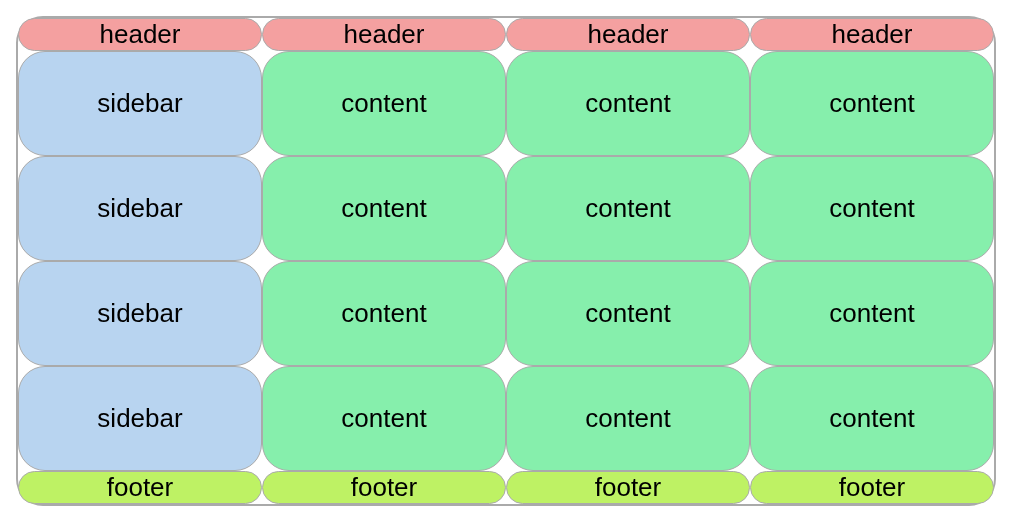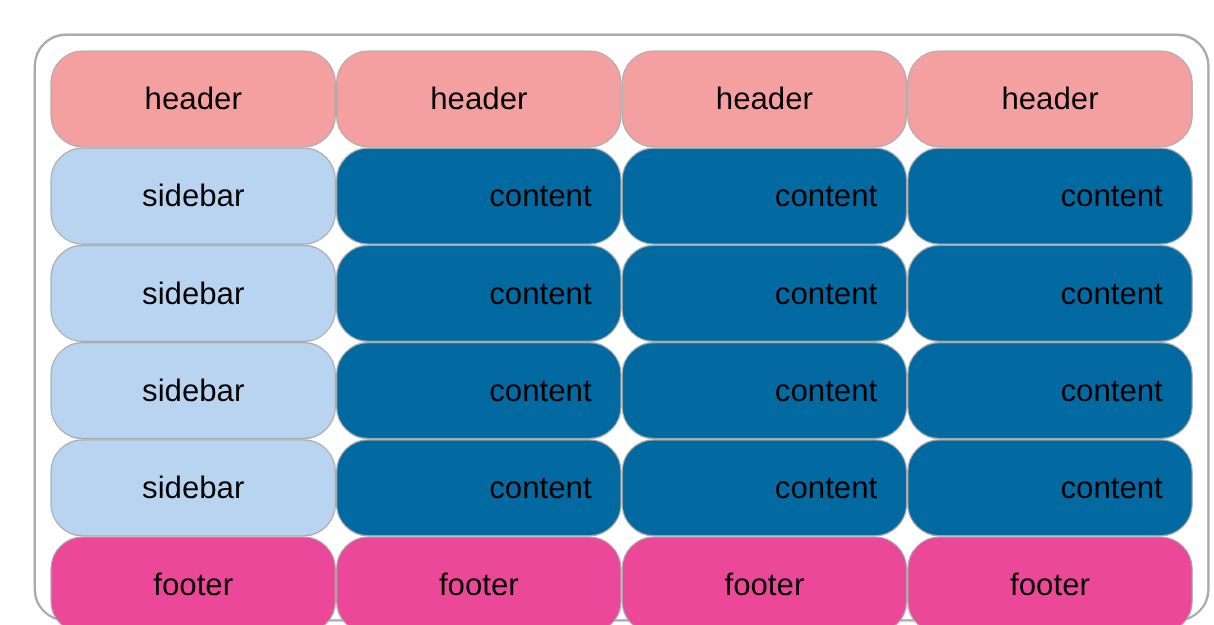--- a/index.html
+++ b/index.html
@@ -1,18 +1,18 @@
 <!DOCTYPE html>
 <html><head>
   <meta charset="utf-8">
   <style>
     * {
       box-sizing: border-box;
       margin: 0;
-      padding: 12px;
+      padding: 0;
       border-radius: 27px;
     }
 
     body {
       width: 1012px;
       height: 521px;
       display: flex;
       align-items: center;
       justify-content: center;
       background: #fff;
@@ -39,26 +39,25 @@
     .header-cell {
       background-color: #f4a0a0;
     }
 
     .sidebar-cell {
       background-color: #b8d4f0;
       text-align: center;
     }
 
     .content-cell {
-      background-color: #0369a1;
-      justify-content: flex-end;
+      background-color: #86efac;
     }
 
     .footer-cell {
-      background-color: #ec4899;
+      background-color: #bef264;
     }
   </style>
 </head>
 <body>
 
 <div class="grid-container">
 
   <div class="cell header-cell">
     <span>header</span>
   </div>

